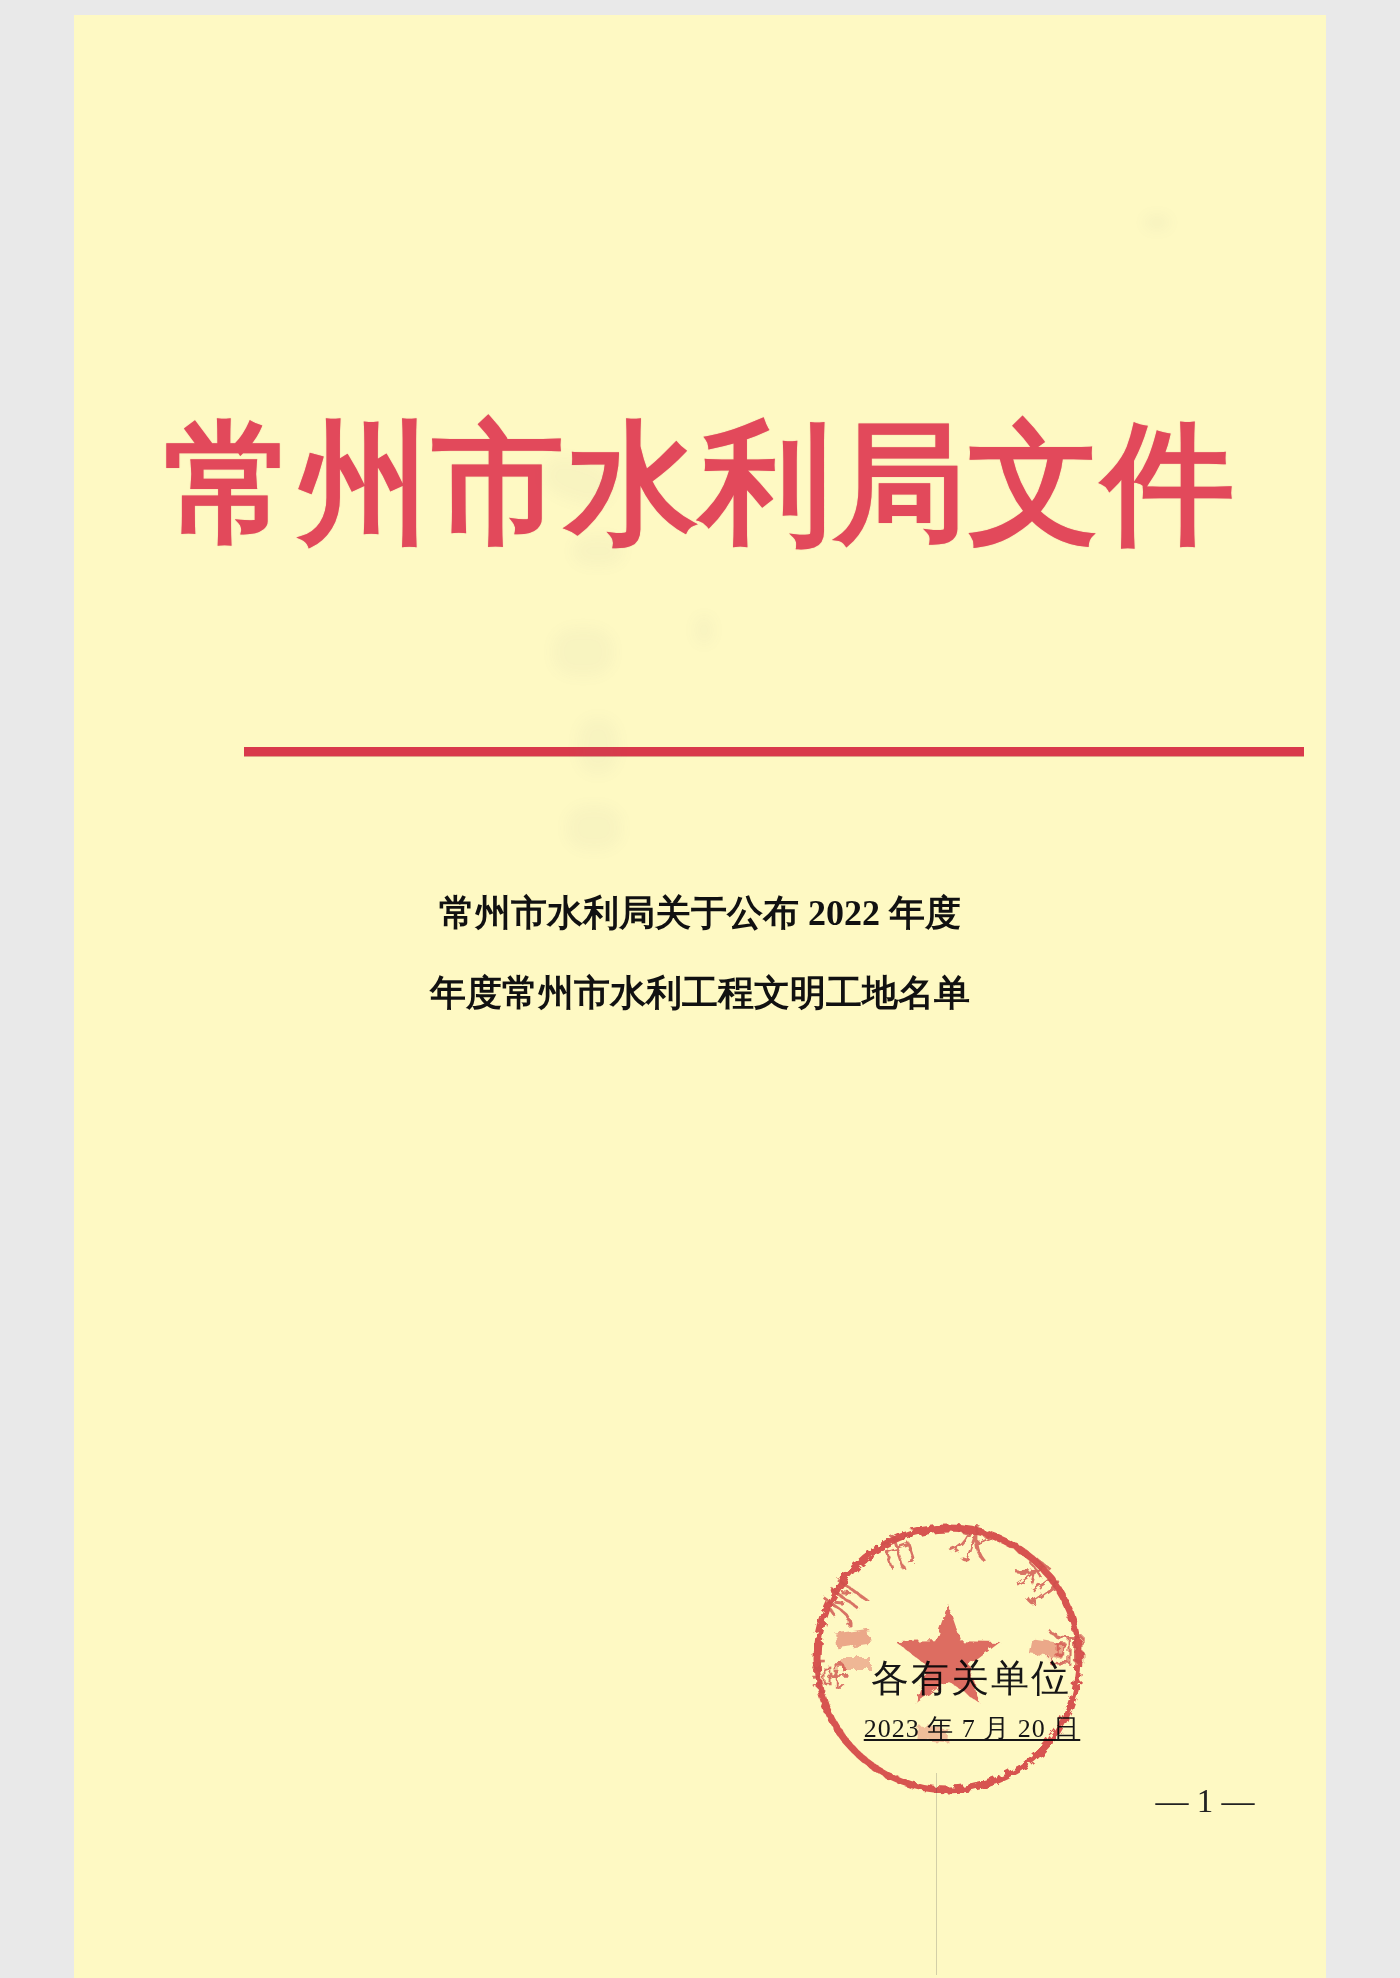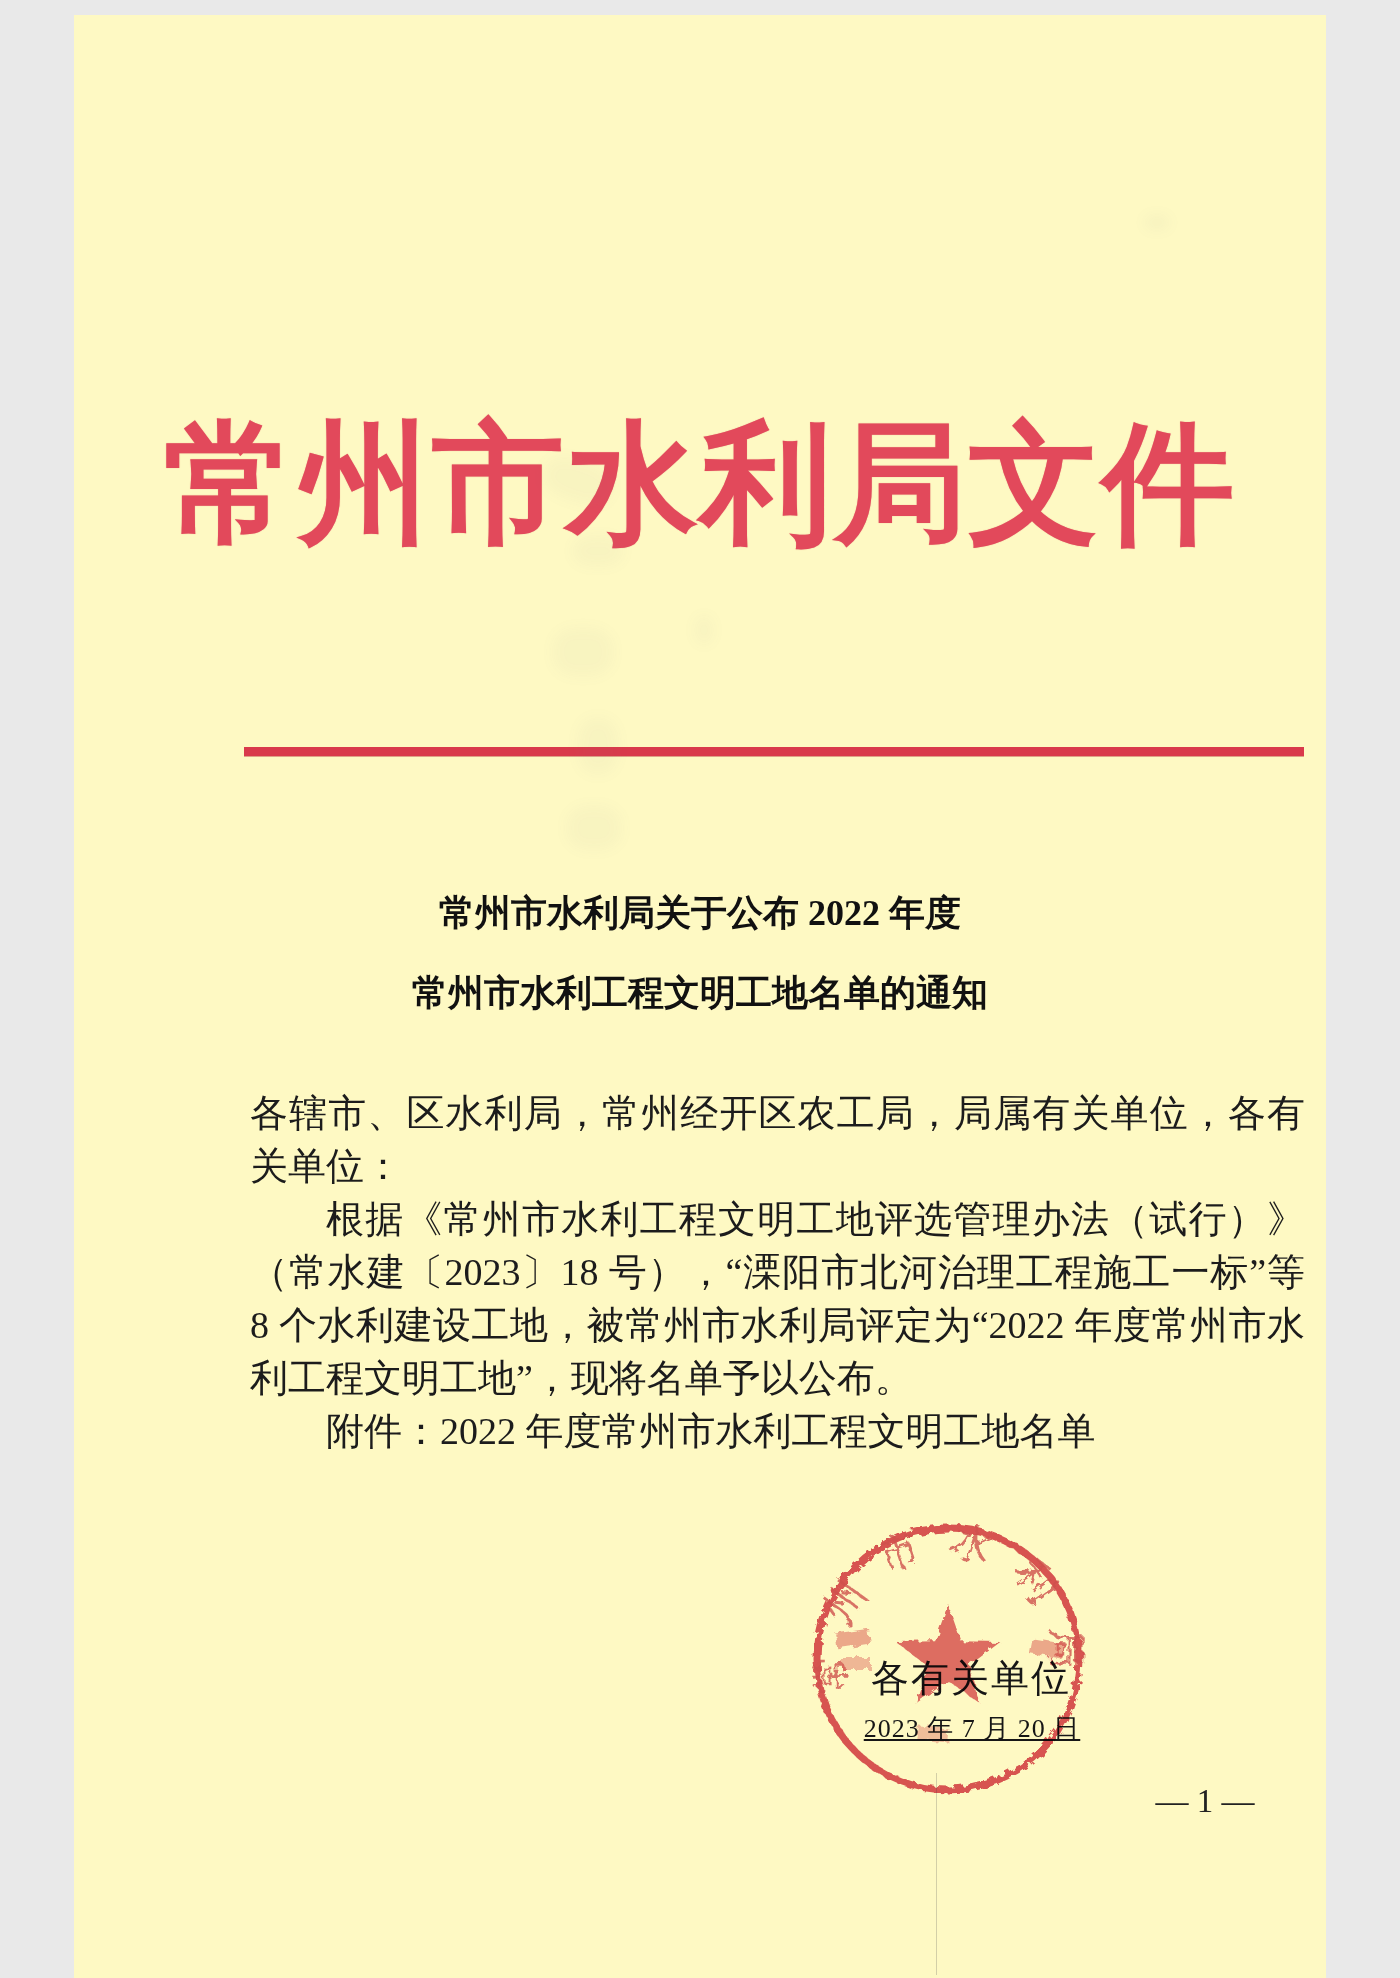--- a/index.html
+++ b/index.html
@@ -93,28 +93,23 @@
 
 <div class="page">
 
   <div class="header-title">常州市水利局文件</div>
 
 
   <div class="red-rule"></div>
 
   <div class="doc-title">
     <div>常州市水利局关于公布 2022 年度</div>
-    <div>常州市水利工程文明工地名单的通知</div>
+    <div>年度常州市水利工程文明工地名单</div>
   </div>
 
-  <div class="body-block">
-    <p>各辖市、区水利局，常州经开区农工局，局属有关单位，各有关单位：</p>
-    <p class="para-indent">根据《常州市水利工程文明工地评选管理办法（试行）》（常水建〔2023〕18 号），“溧阳市北河治理工程施工一标”等 8 个水利建设工地，被常州市水利局评定为“2022 年度常州市水利工程文明工地”，现将名单予以公布。</p>
-    <p class="attachment">附件：2022 年度常州市水利工程文明工地名单</p>
-  </div>
 
   <div class="signature-org">各有关单位</div>
   <div class="signature-date">2023 年 7 月 20 日</div>
 
   <svg class="seal" viewBox="0 0 300 300">
     <defs>
       <filter id="roughen" x="-25%" y="-25%" width="150%" height="150%">
         <feTurbulence type="fractalNoise" baseFrequency="0.14 0.14" numOctaves="2" seed="7" result="noise"></feTurbulence>
         <feDisplacementMap in="SourceGraphic" in2="noise" scale="8"></feDisplacementMap>
       </filter>

